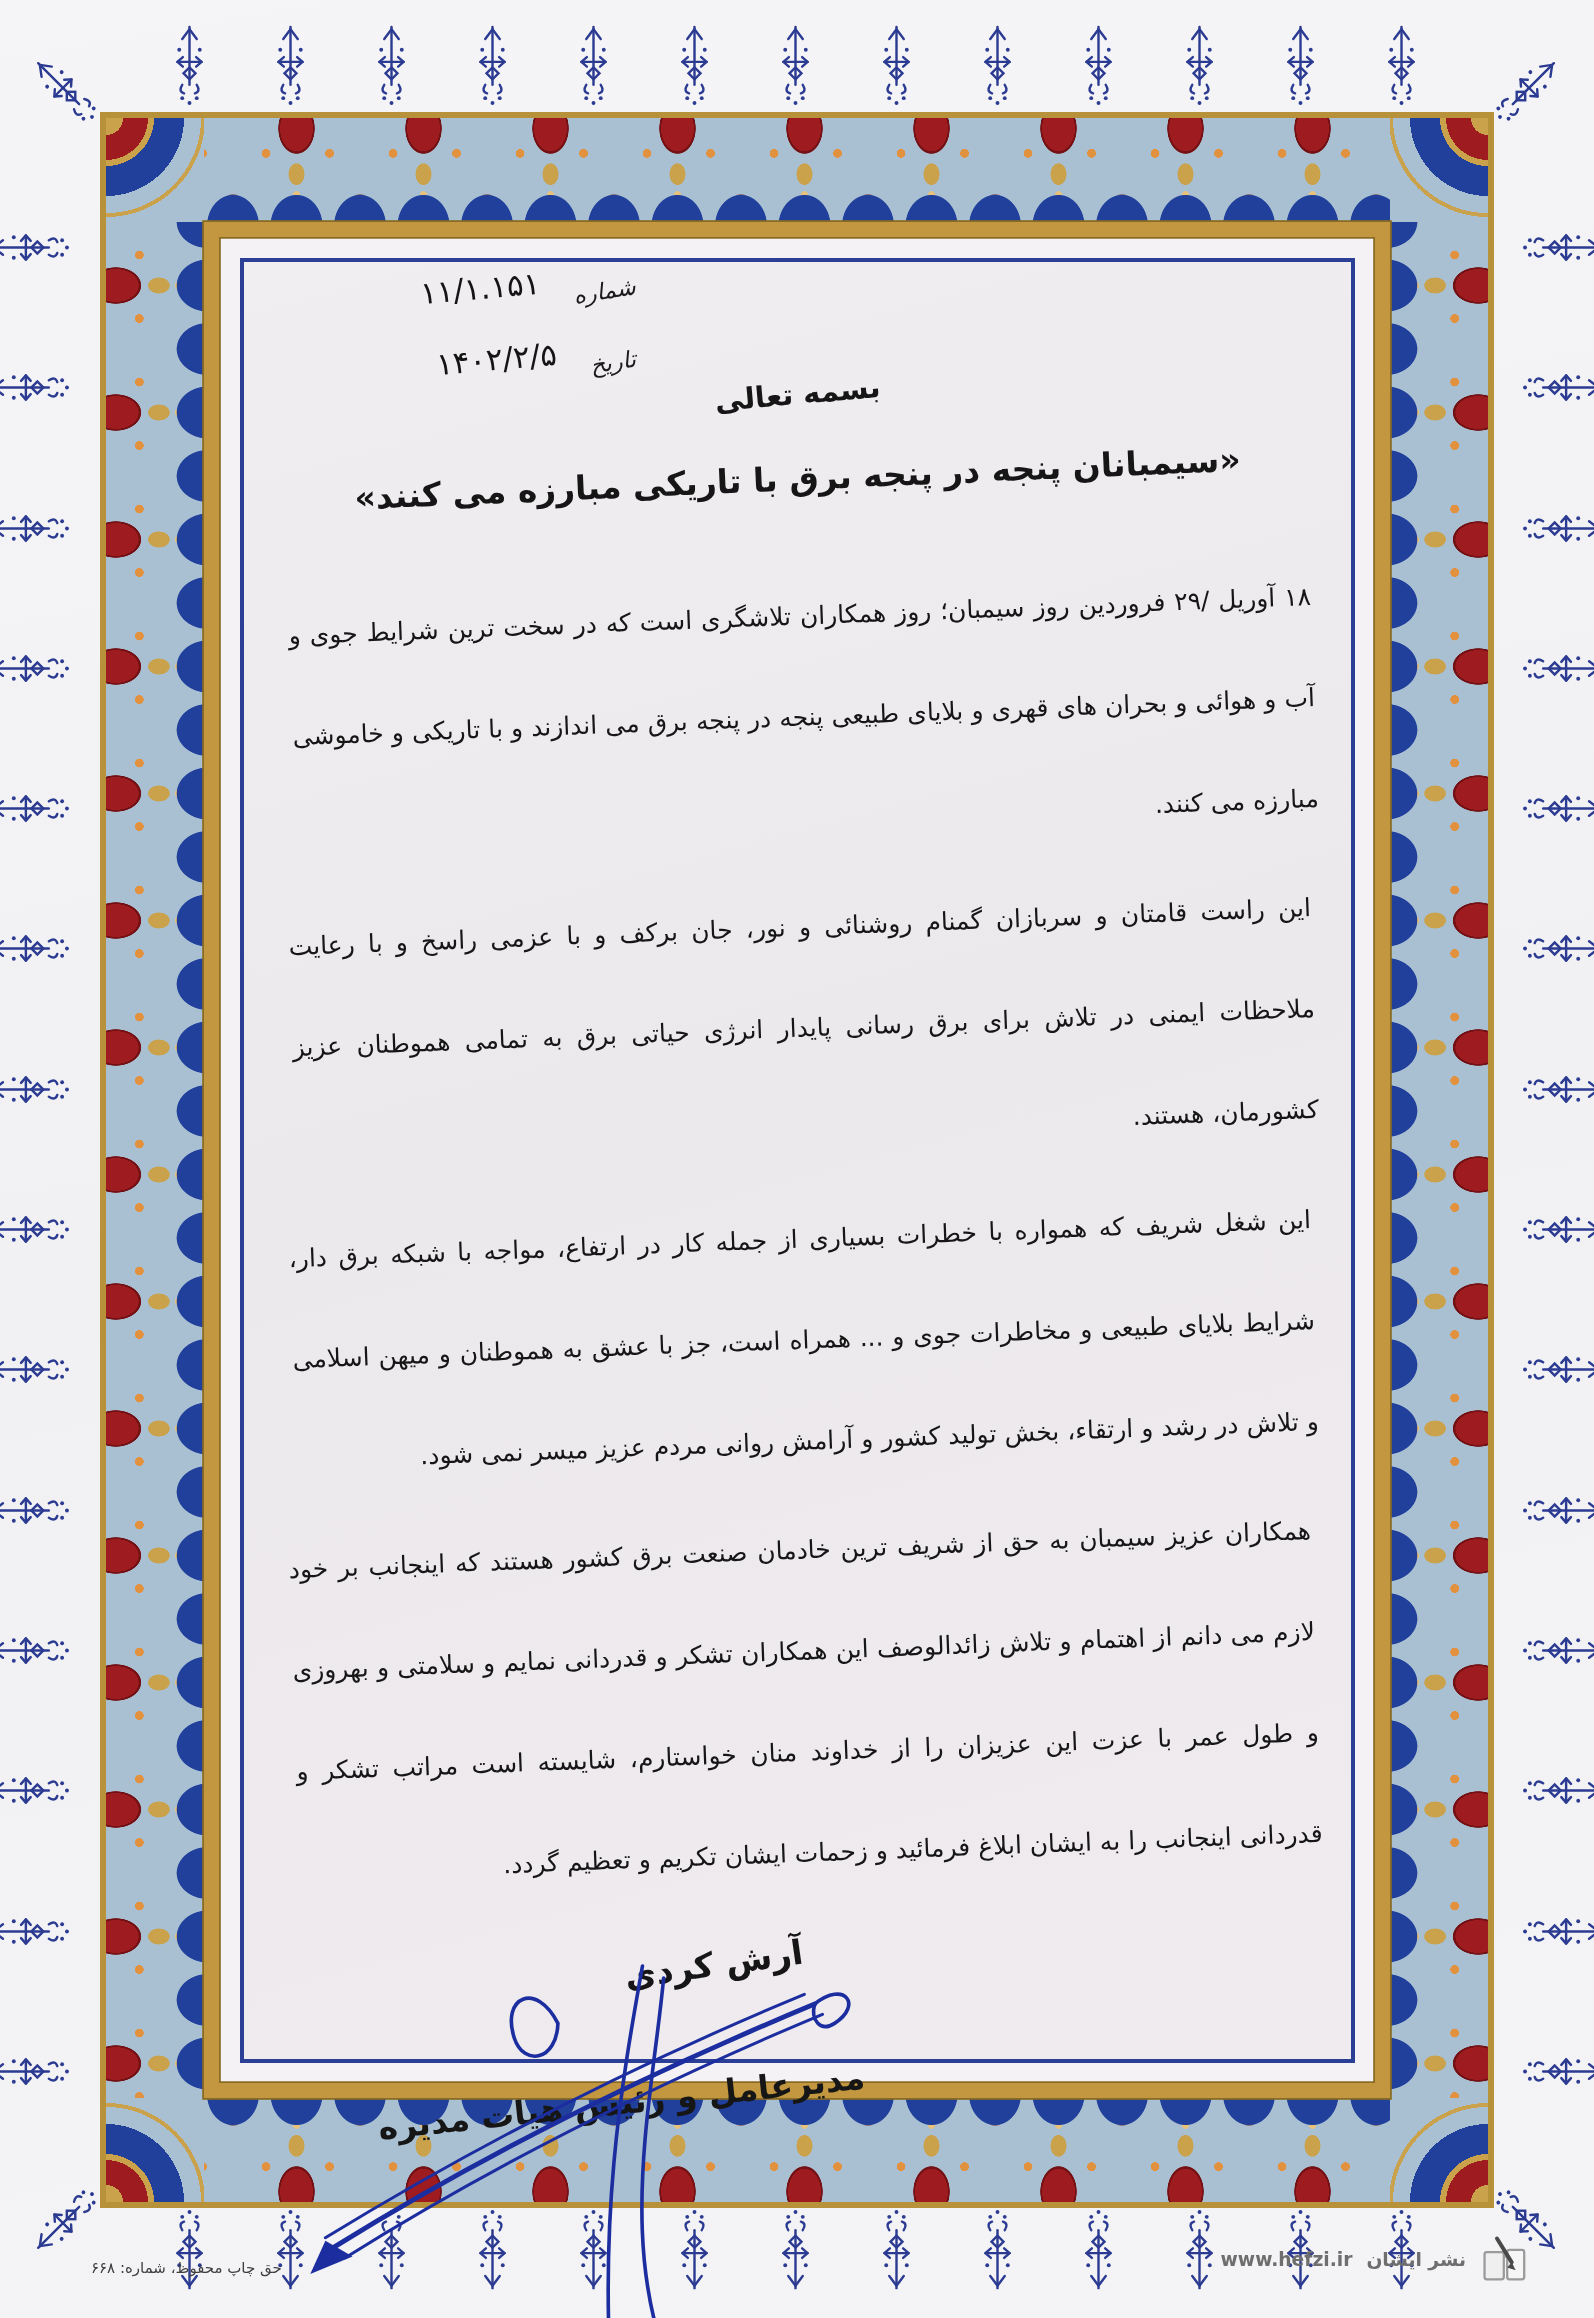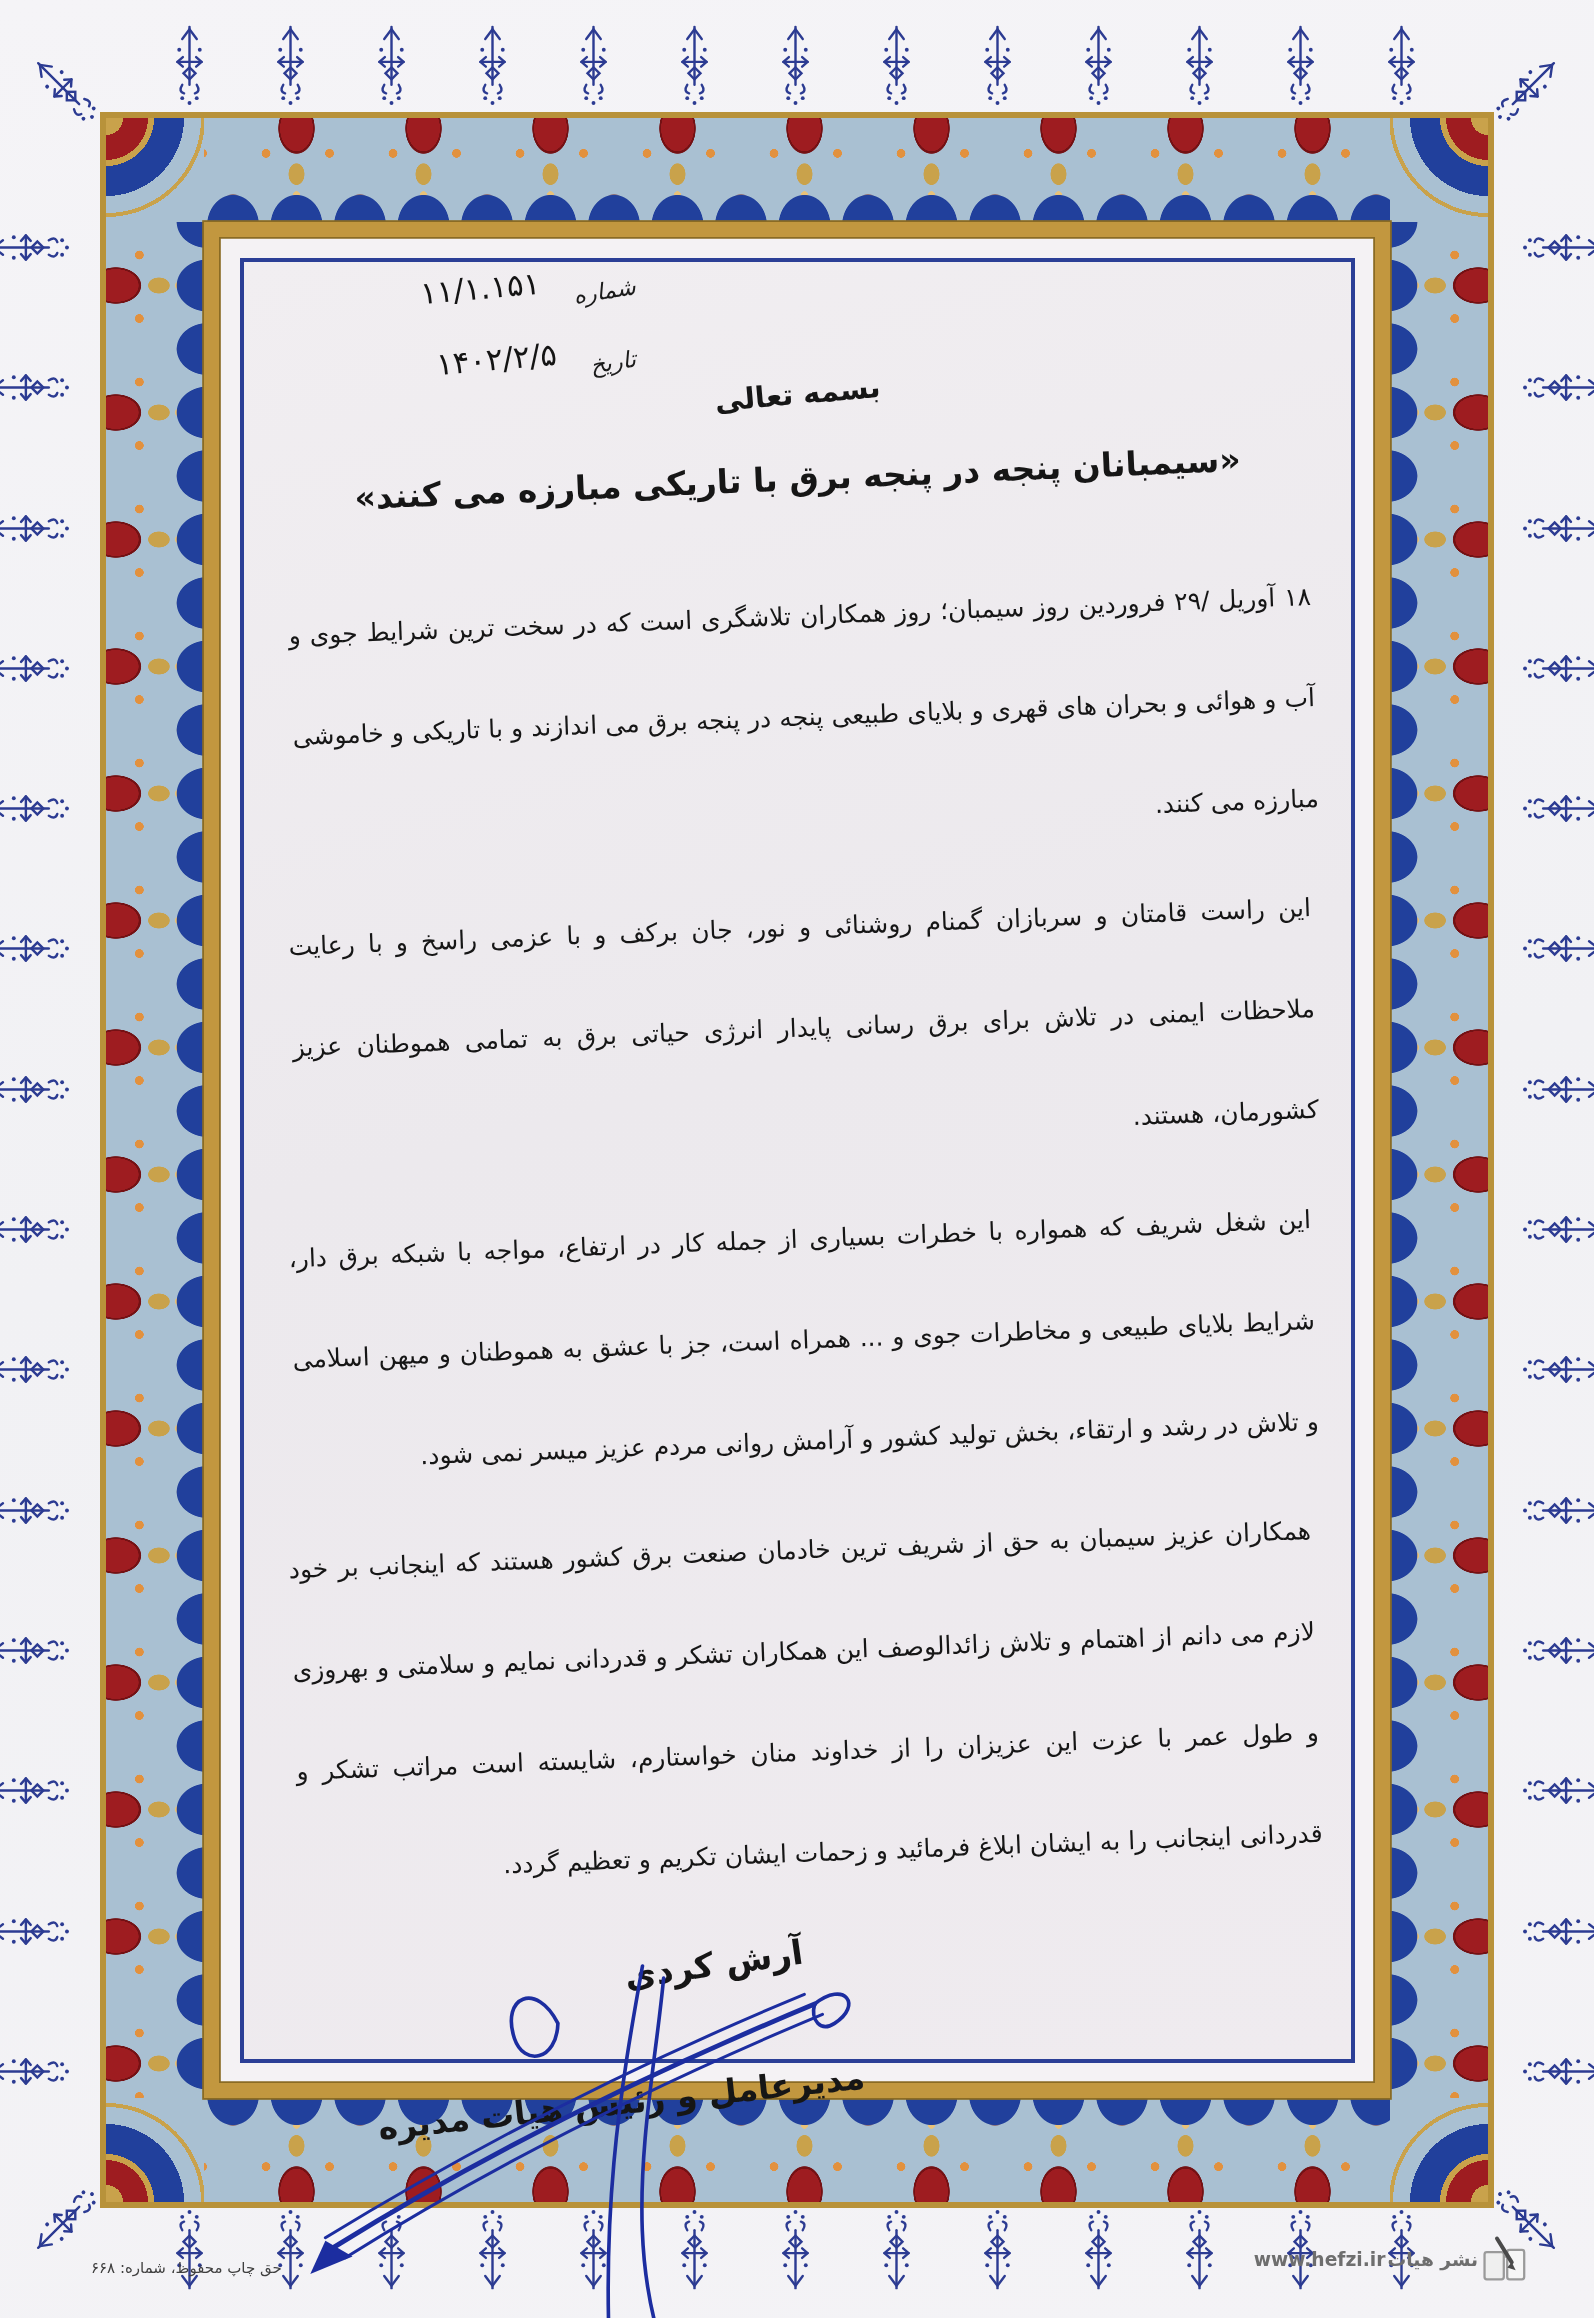--- a/index.html
+++ b/index.html
@@ -93,21 +93,21 @@
   .paras p{
     margin:0 0 8.5px;font-size:25px;line-height:101px;text-align:justify;text-align-last:right;
     transform:rotate(-2.2deg);transform-origin:top right;
   }
   .sigblock{position:relative;margin-top:18px;height:386px;}
   .sig-name{position:absolute;left:338px;top:42px;font-size:34px;font-weight:700;transform:rotate(-8deg);z-index:1;}
   .sig-title{position:absolute;left:91px;top:181px;font-size:33px;font-weight:700;transform:rotate(-6deg);z-index:1;}
   .sig-svg{position:absolute;left:-18px;top:-78px;z-index:2;pointer-events:none;}
   
   .footer-left{position:absolute;left:91px;top:2259px;font-size:15px;color:#3f3f3f;direction:rtl;}
-  .footer-right{position:absolute;right:63px;top:2234px;display:flex;align-items:center;gap:2px;font-size:18.7px;color:#6e6e6e;font-weight:700;}
+  .footer-right{position:absolute;right:63px;top:2234px;display:flex;align-items:center;gap:14px;font-size:18.7px;color:#6e6e6e;font-weight:700;}
 </style>
 </head>
 <body>
 
 <div>
 
   <div class="finials f-top">
       <svg class="finial" viewBox="0 0 48 140">
     <g fill="none" stroke="#2c3b92" stroke-width="4" stroke-linecap="round">
       <line x1="24" y1="6" x2="24" y2="102"></line>
@@ -1166,21 +1166,21 @@
 
           </div>
         </div>
       </div>
     </div>
   </div>
 
   <div class="footer-left">حق چاپ محفوظ، شماره: ۶۶۸</div>
   <div class="footer-right">
     <span>www.hefzi.ir</span>
-    <span>نشر هیات</span>
+    <span>نشر ایشان</span>
     <svg width="51" height="51" viewBox="0 0 90 90">
       <rect x="8" y="32" width="34" height="48" rx="4" fill="#efefef" stroke="#9a9a9a" stroke-width="4"></rect>
       <rect x="48" y="28" width="30" height="52" rx="4" fill="#f6f6f6" stroke="#9a9a9a" stroke-width="4"></rect>
       <line x1="42" y1="40" x2="48" y2="40" stroke="#9a9a9a" stroke-width="4"></line>
       <path d="M30 8 L56 50" stroke="#4a4a4a" stroke-width="7" stroke-linecap="round"></path>
       <path d="M56 50 l7 14 -15 -5 z" fill="#4a4a4a"></path>
     </svg>
   </div>
 
 </div>

